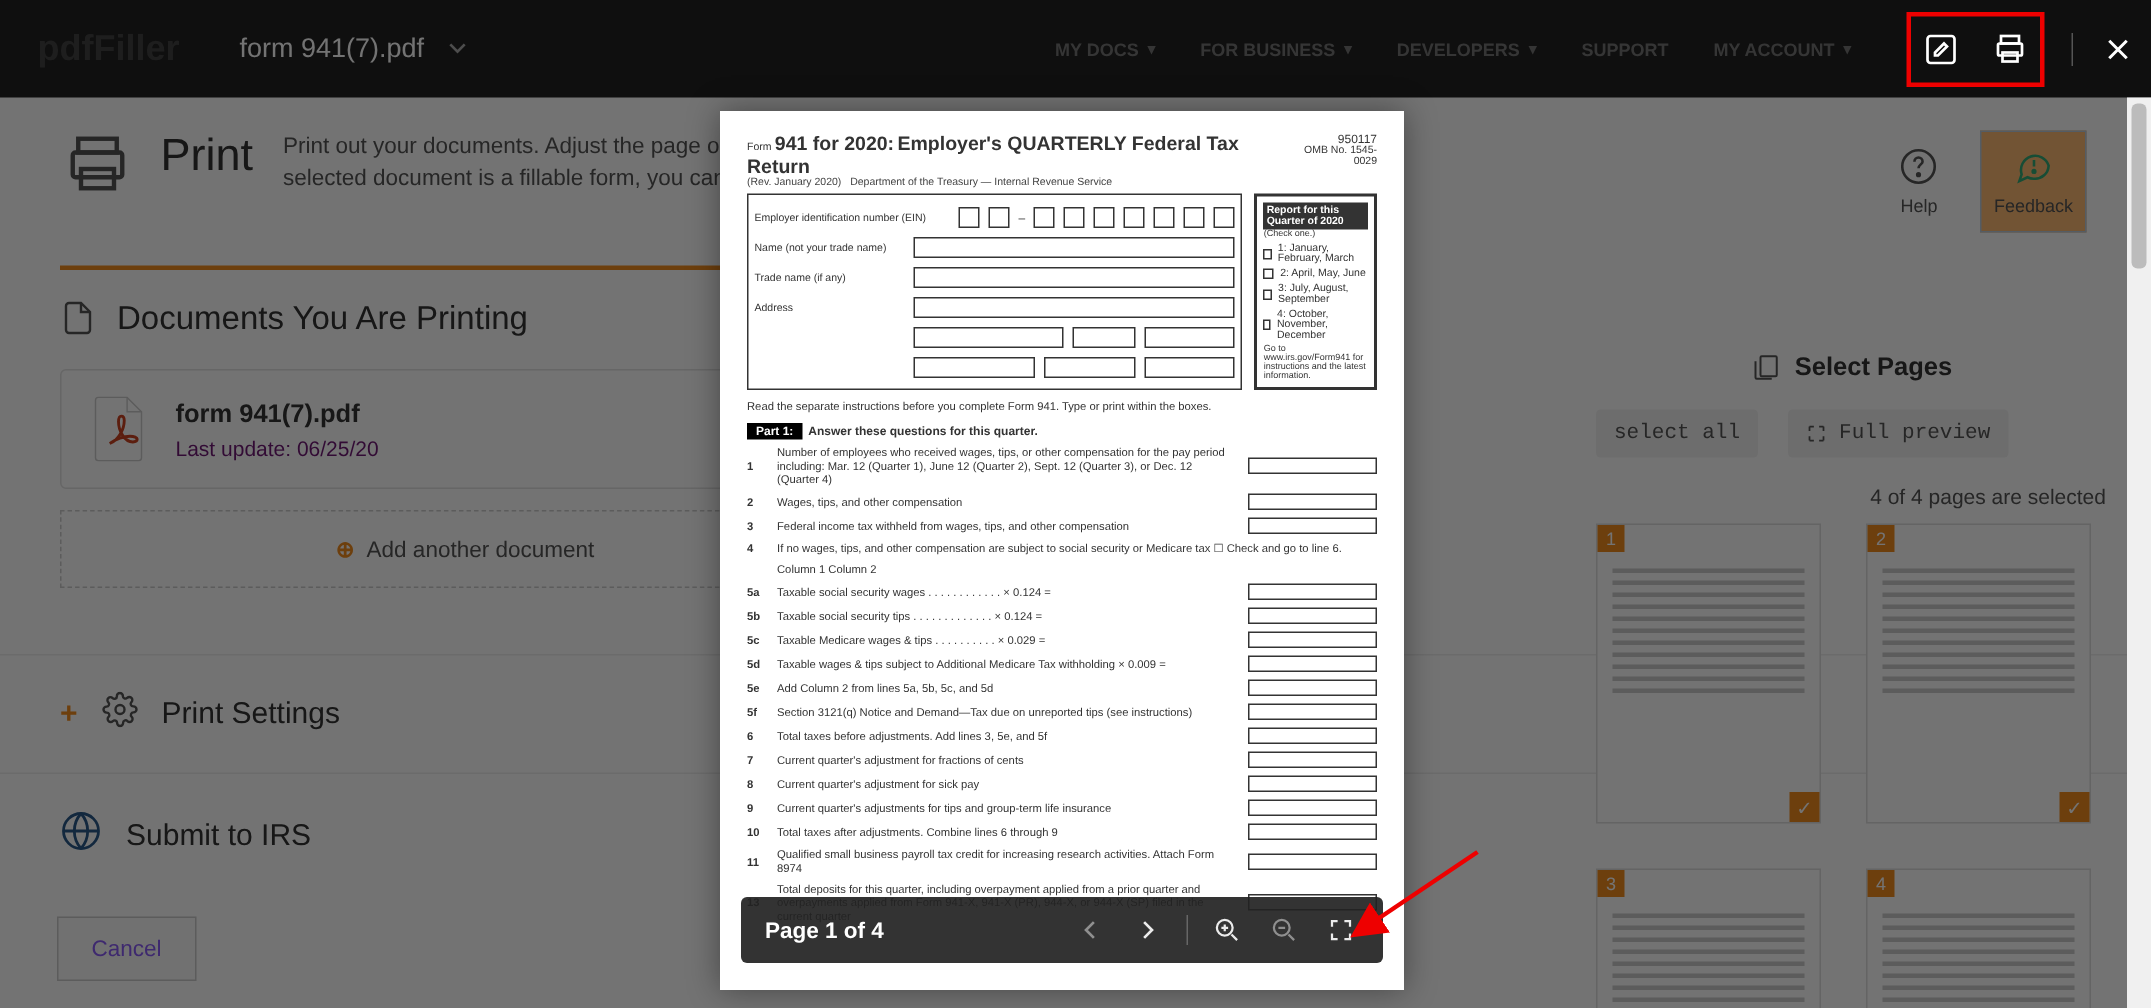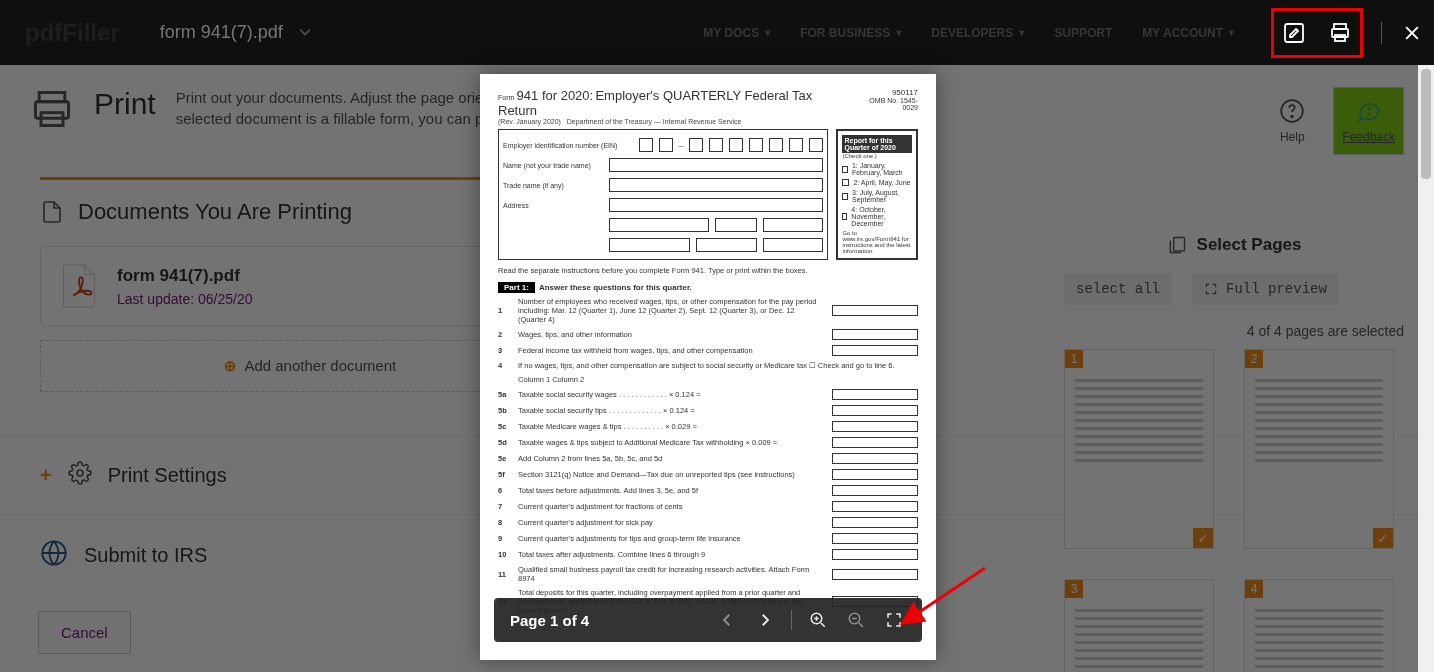--- a/index.html
+++ b/index.html
@@ -12,60 +12,60 @@
   .top-nav { margin-left:auto; display:flex; gap:30px; font-size:12px; font-weight:bold; color:#777; padding-right:200px;}
   .top-nav-item { display:flex; align-items:center; gap:6px;}
   .chev { font-size:10px; }
   
   .top-right-tools { position:absolute; top:8px; right:10px; height:50px; display:flex; align-items:center; gap:18px; z-index:220; }
   .red-box { border:3px solid #e00; padding:4px 8px; display:flex; align-items:center; gap:22px; height:50px;}
   .tool-icon { color:#fff; width:24px; height:24px; display:flex; align-items:center; justify-content:center;}
   .vline { width:1px; height:22px; background:#555;}
   
   .panel { position:absolute; top:65px; left:0; right:0; bottom:0; background:#fff; z-index:40; overflow:hidden;}
-  .panel-head { display:flex; align-items:flex-start; padding:22px 30px; gap:20px;}
+  .panel-head { display:flex; align-items:flex-start; padding:22px 43px; gap:20px;}
   .ptitle { font-size:30px; color:#333;}
   .pdesc { font-size:15px; color:#555; line-height:1.4; max-width:640px;}
   .head-right { margin-left:auto; display:flex; gap:28px; align-items:center;}
   .hr-item { display:flex; flex-direction:column; align-items:center; font-size:12px; color:#555; gap:6px;}
   .hr-item svg{ color:#555;}
-  .feedback { background:#84cc16; padding:10px 8px; border:1px solid #bcd;text-decoration:underline; }
+  .feedback { background:#fdba74; padding:10px 8px; border:1px solid #bcd; }
   .orange-line { height:3px; background:#f28c1e; margin:0 855px 0 40px;}
   .section { padding:18px 40px;}
   .sec-title { font-size:22px; color:#333; display:flex; align-items:center; gap:14px;}
   .sec-title svg { color:#555;}
   .sec-row { display:flex; align-items:center; margin-top:20px; }
   .doc-card { border:1px solid #e2e2e2; border-radius:4px; padding:16px 18px; display:flex; gap:18px; align-items:center; width:540px;}
   .pdf-icon { width:40px; height:46px; }
   .doc-meta .dname{ font-size:17px; font-weight:bold; color:#333;}
   .doc-meta .dupd{ font-size:14px; color:#701a75; margin-top:5px;}
   .add-doc { border:1px dashed #ccc; width:540px; padding:16px; text-align:center; color:#555; font-size:15px; margin-top:14px;}
   .add-doc .plus{ color:#f28c1e; font-weight:bold; margin-right:8px;}
   .sec2 { border-top:1px solid #eee; margin-top:26px; padding:24px 40px; display:flex; align-items:center; gap:16px; font-size:20px; color:#333;}
   .sec2 .plus2{ color:#f28c1e; font-size:20px; font-weight:bold;}
   .gear { color:#555;}
   .sec3 { border-top:1px solid #eee; padding:24px 40px; display:flex; align-items:center; gap:16px; font-size:20px; color:#333;}
-  .cancel { position:absolute; bottom:18px; left:38px; padding:12px 22px; border:1px solid #ccc; font-size:15px; color:#701a75; background:#fafafa;}
+  .cancel { position:absolute; bottom:18px; left:38px; padding:12px 22px; border:1px solid #ccc; font-size:15px; color:#8b5cf6; background:#fafafa;}
   
   .right-col { position:absolute; top:170px; right:30px; width:340px;}
   .select-pages { display:flex; align-items:center; gap:10px; font-size:17px; color:#333; margin-bottom:18px; justify-content:center;font-weight:bold;}
   .chip-row { display:flex; gap:20px; margin-bottom:18px; font-size:14px; color:#555;font-family:Liberation Mono, monospace;}
   .chip { background:#f2f2f2; padding:8px 12px; border-radius:3px; display:flex; gap:8px; align-items:center;}
   .pgcount { font-size:14px; color:#555; text-align:right; margin-bottom:10px;}
   .thumbs { display:flex; flex-wrap:wrap; gap:30px; }
   .thumb { width:150px; height:200px; border:1px solid #ddd; background:#fff; position:relative; }
   .thumb .num { position:absolute; top:0; left:0; background:#f28c1e; color:#fff; font-size:12px; width:18px; height:18px; display:flex; align-items:center; justify-content:center;}
   .thumb .chk { position:absolute; bottom:0; right:0; background:#f28c1e; width:20px; height:20px; color:#fff; font-size:13px; display:flex; align-items:center; justify-content:center;}
   .thumb .lines { position:absolute; top:24px; left:10px; right:10px; bottom:28px; }
   .thumb .lines div{ height:3px; background:#ccc; margin:5px 0;}
   
   .modal { position:absolute; z-index:200; top:74px; left:480px; width:456px; height:586px; background:#fff; box-shadow:0 0 20px rgba(0,0,0,0.4); }
   .formpage { width:100%; height:100%; padding:14px 18px 70px 18px; font-size:8px; color:#333; overflow:hidden;}
   .fp-head { display:flex; justify-content:space-between; align-items:flex-start;}
-  .fp-title { font-size:13px; font-weight:normal;}
+  .fp-title { font-size:13px; font-weight:bold;}
   .fp-sub { font-size:7px; color:#444;}
   .fp-right-box { border:2px solid #333; width:130px; padding:4px; font-size:7px; }
   .fp-right-box .hh{ background:#333; color:#fff; padding:2px; font-size:7px; font-weight:bold;}
   .fp-right-box .opt{ display:flex; gap:4px; margin-top:3px; align-items:center;}
   .fp-right-box .sq{ width:7px; height:7px; border:1px solid #333;}
   .ein-row { display:flex; align-items:center; gap:6px; margin-top:4px;}
   .ein-row .lbl{ font-size:7px; width:130px;}
   .ein-box { width:14px; height:14px; border:1px solid #333;}
   .inrow { display:flex; gap:6px; margin-top:6px; align-items:center;}
   .inrow .lbl{ font-size:7px; width:100px;}
@@ -401,21 +401,21 @@
     <div style="margin-top:6px; font-size:7.5px">Read the separate instructions before you complete Form 941. Type or print within the boxes.</div>
     <div class="part-bar"><span class="tag">Part 1:</span><span style="font-weight:bold">Answer these questions for this quarter.</span></div>
     <div id="lines-host">
         <div class="ln">
           <span class="n">1</span>
           <span class="t">Number of employees who received wages, tips, or other compensation for the pay period including: Mar. 12 (Quarter 1), June 12 (Quarter 2), Sept. 12 (Quarter 3), or Dec. 12 (Quarter 4)</span>
           <span class="box"></span>
         </div>
         <div class="ln">
           <span class="n">2</span>
-          <span class="t">Wages, tips, and other information</span>
+          <span class="t">Wages, tips, and other compensation</span>
           <span class="box"></span>
         </div>
         <div class="ln">
           <span class="n">3</span>
           <span class="t">Federal income tax withheld from wages, tips, and other compensation</span>
           <span class="box"></span>
         </div>
         <div class="ln">
           <span class="n">4</span>
           <span class="t">If no wages, tips, and other compensation are subject to social security or Medicare tax     ☐ Check and go to line 6.</span>

